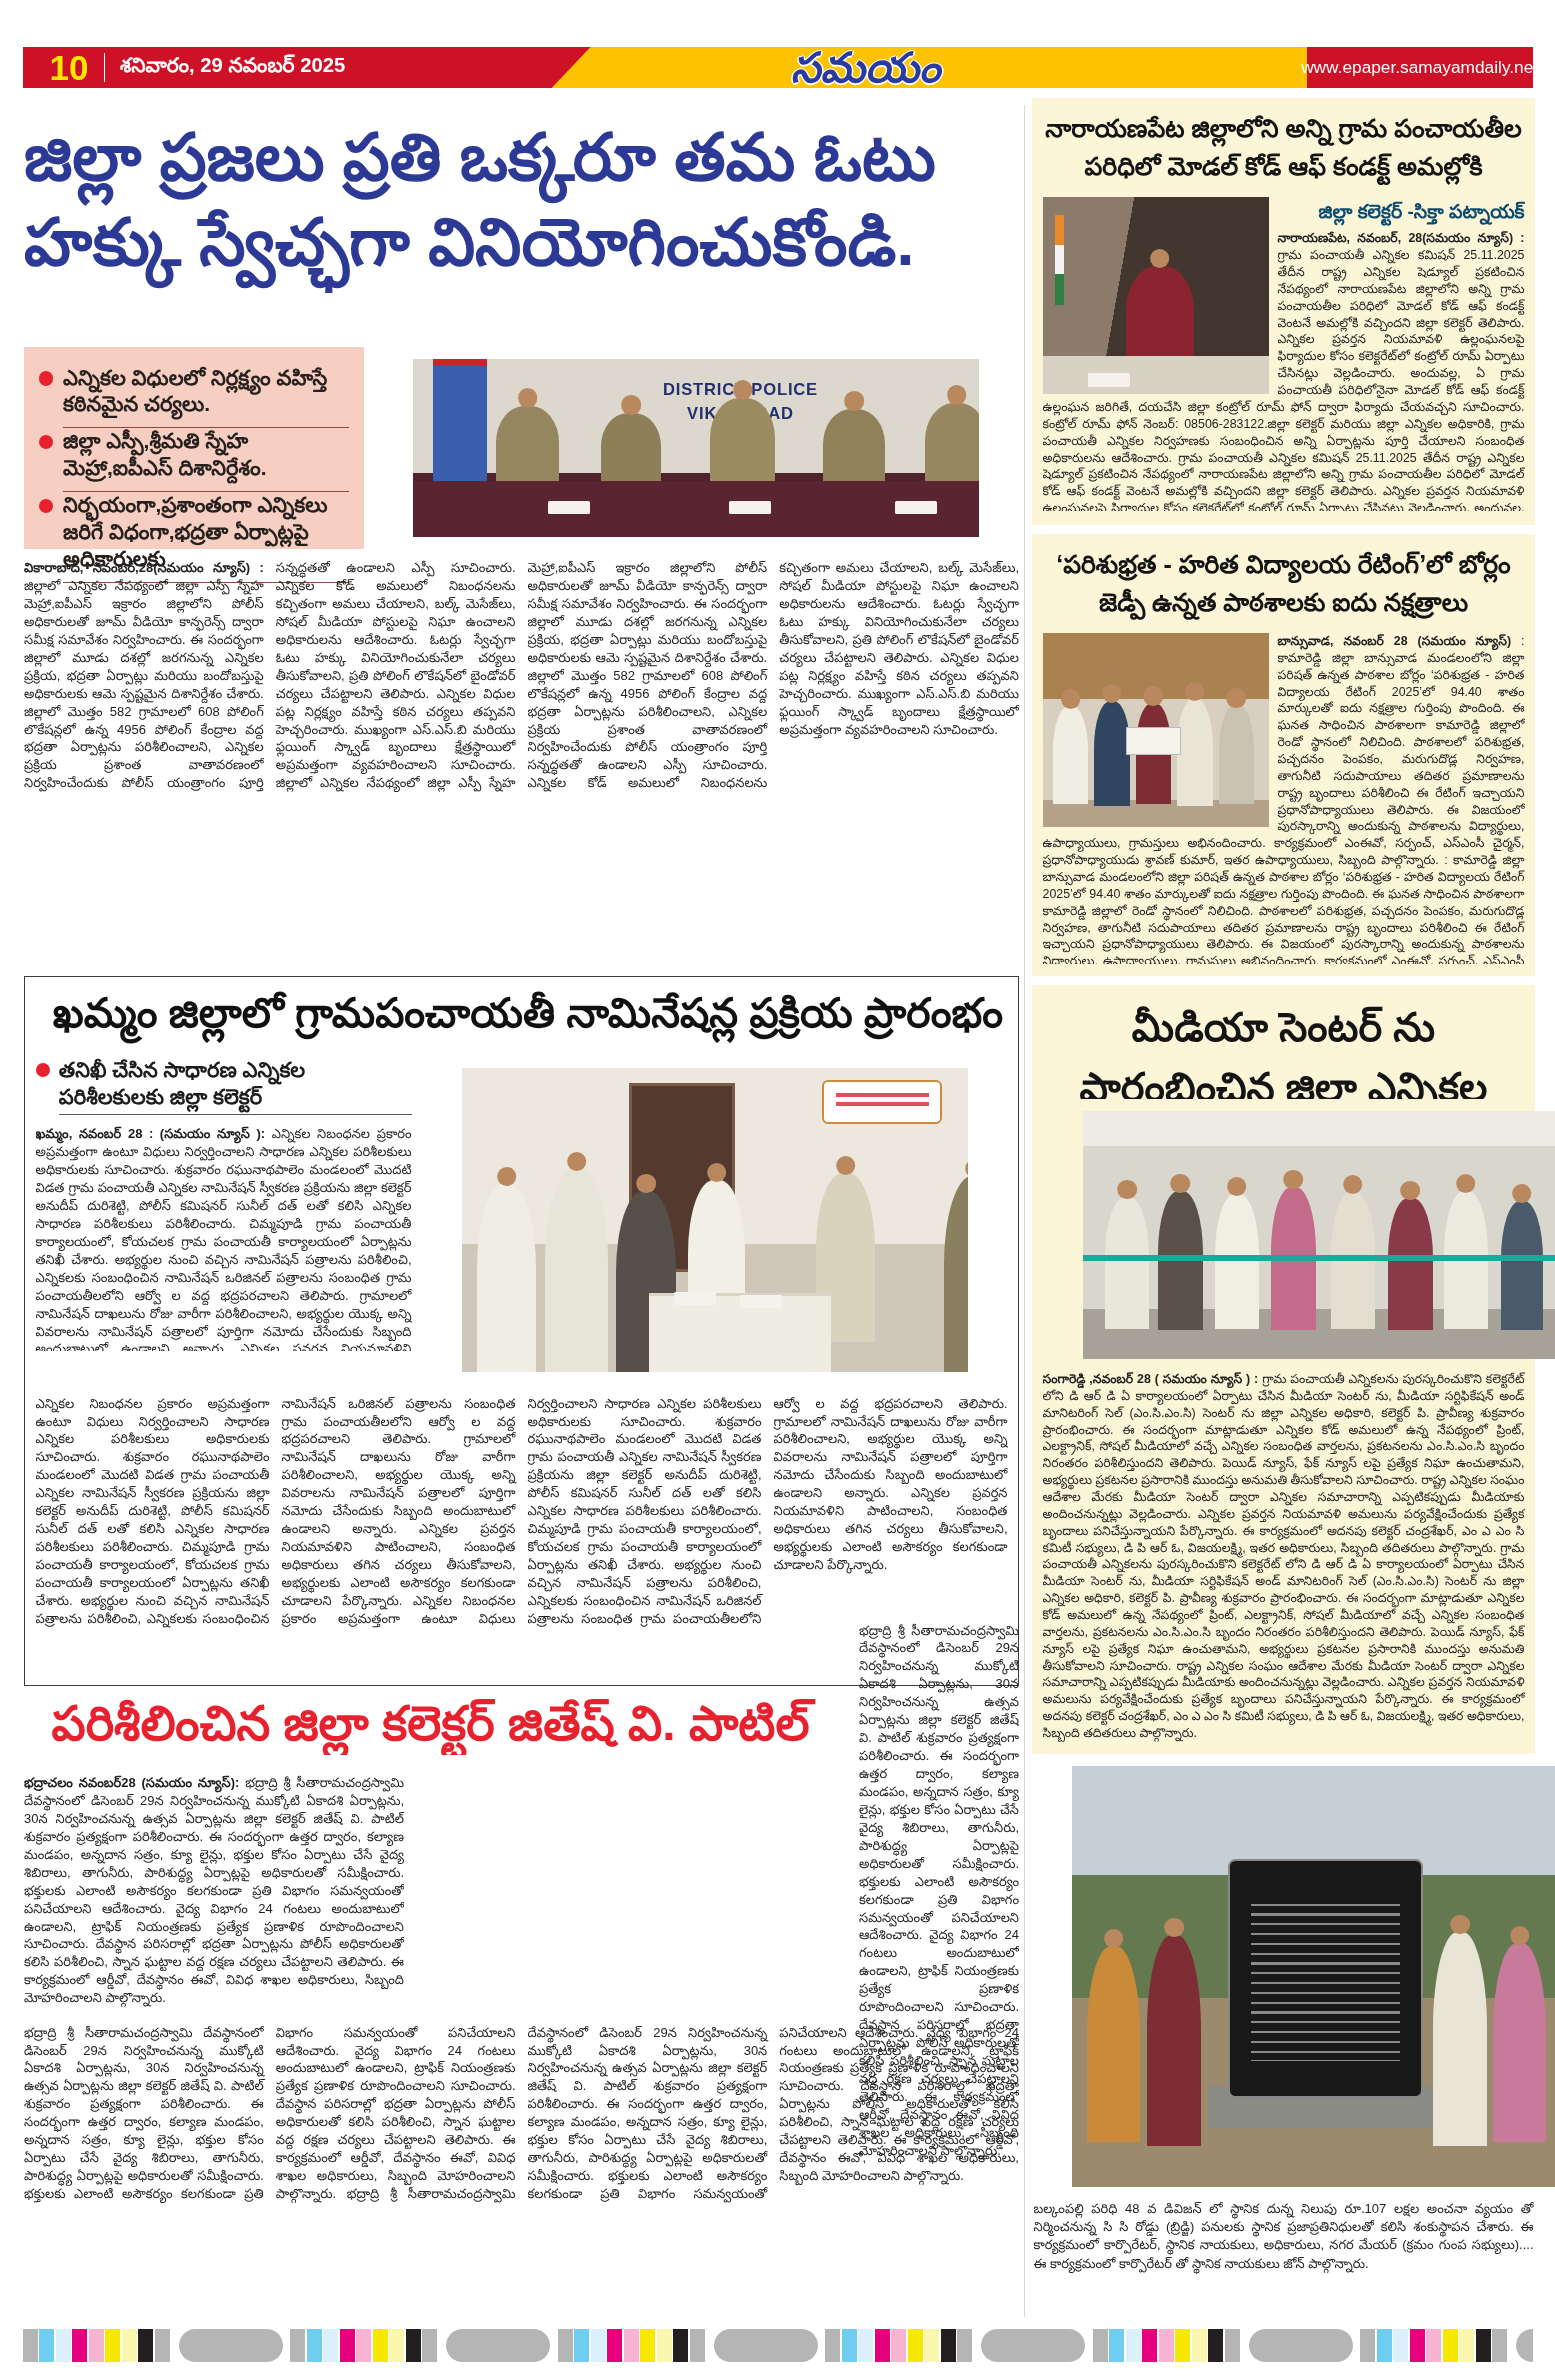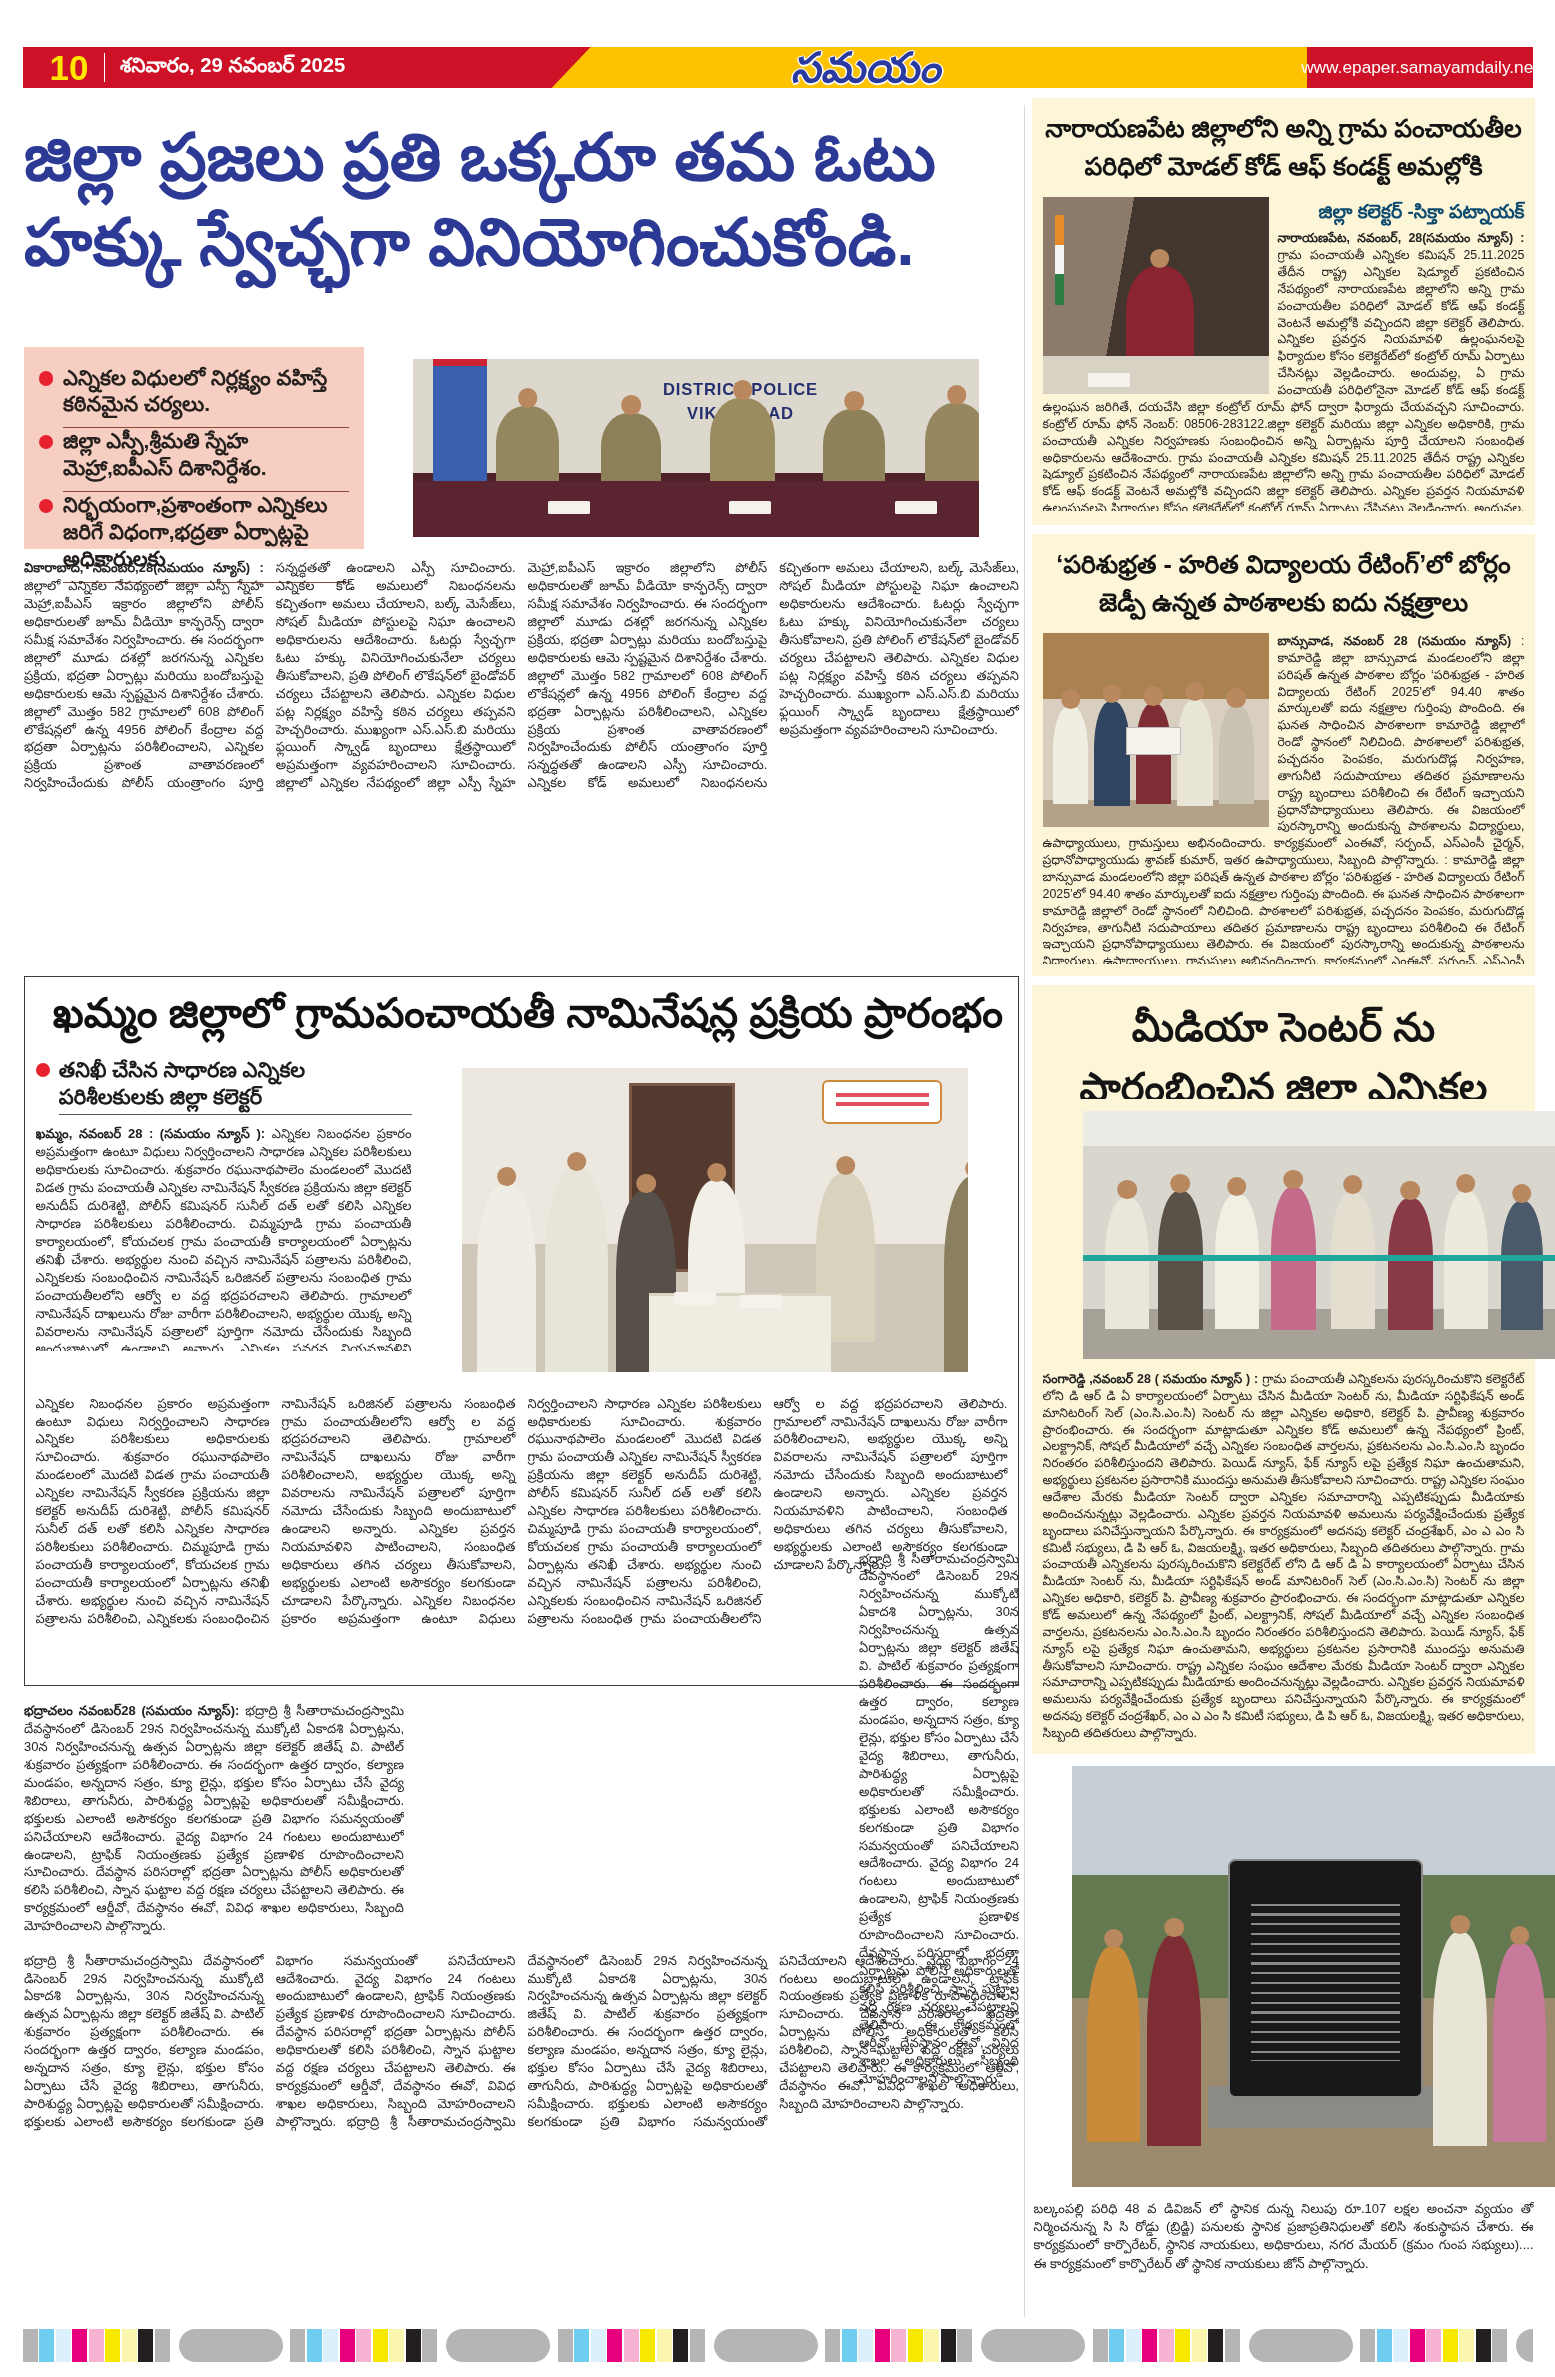--- a/index.html
+++ b/index.html
@@ -186,20 +186,21 @@
           <i class="paper" style="left:55%;bottom:21%;"></i>
         </figure>
       </div>
       <div class="body-cols cols4 kh-body">
         <span>ఎన్నికల నిబంధనల ప్రకారం అప్రమత్తంగా ఉంటూ విధులు నిర్వర్తించాలని సాధారణ ఎన్నికల పరిశీలకులు అధికారులకు సూచించారు. శుక్రవారం రఘునాథపాలెం మండలంలో మొదటి విడత గ్రామ పంచాయతీ ఎన్నికల నామినేషన్ స్వీకరణ ప్రక్రియను జిల్లా కలెక్టర్ అనుదీప్ దురిశెట్టి, పోలీస్ కమిషనర్ సునీల్ దత్ లతో కలిసి ఎన్నికల సాధారణ పరిశీలకులు పరిశీలించారు. చిమ్మపూడి గ్రామ పంచాయతీ కార్యాలయంలో, కోయచలక గ్రామ పంచాయతీ కార్యాలయంలో ఏర్పాట్లను తనిఖీ చేశారు. అభ్యర్థుల నుంచి వచ్చిన నామినేషన్ పత్రాలను పరిశీలించి, ఎన్నికలకు సంబంధించిన నామినేషన్ ఒరిజినల్ పత్రాలను సంబంధిత గ్రామ పంచాయతీలలోని ఆర్వో ల వద్ద భద్రపరచాలని తెలిపారు. గ్రామాలలో నామినేషన్ దాఖలును రోజు వారీగా పరిశీలించాలని, అభ్యర్థుల యొక్క అన్ని వివరాలను నామినేషన్ పత్రాలలో పూర్తిగా నమోదు చేసేందుకు సిబ్బంది అందుబాటులో ఉండాలని అన్నారు. ఎన్నికల ప్రవర్తన నియమావళిని పాటించాలని, సంబంధిత అధికారులు తగిన చర్యలు తీసుకోవాలని, అభ్యర్థులకు ఎలాంటి అసౌకర్యం కలగకుండా చూడాలని పేర్కొన్నారు. ఎన్నికల నిబంధనల ప్రకారం అప్రమత్తంగా ఉంటూ విధులు నిర్వర్తించాలని సాధారణ ఎన్నికల పరిశీలకులు అధికారులకు సూచించారు. శుక్రవారం రఘునాథపాలెం మండలంలో మొదటి విడత గ్రామ పంచాయతీ ఎన్నికల నామినేషన్ స్వీకరణ ప్రక్రియను జిల్లా కలెక్టర్ అనుదీప్ దురిశెట్టి, పోలీస్ కమిషనర్ సునీల్ దత్ లతో కలిసి ఎన్నికల సాధారణ పరిశీలకులు పరిశీలించారు. చిమ్మపూడి గ్రామ పంచాయతీ కార్యాలయంలో, కోయచలక గ్రామ పంచాయతీ కార్యాలయంలో ఏర్పాట్లను తనిఖీ చేశారు. అభ్యర్థుల నుంచి వచ్చిన నామినేషన్ పత్రాలను పరిశీలించి, ఎన్నికలకు సంబంధించిన నామినేషన్ ఒరిజినల్ పత్రాలను సంబంధిత గ్రామ పంచాయతీలలోని ఆర్వో ల వద్ద భద్రపరచాలని తెలిపారు. గ్రామాలలో నామినేషన్ దాఖలును రోజు వారీగా పరిశీలించాలని, అభ్యర్థుల యొక్క అన్ని వివరాలను నామినేషన్ పత్రాలలో పూర్తిగా నమోదు చేసేందుకు సిబ్బంది అందుబాటులో ఉండాలని అన్నారు. ఎన్నికల ప్రవర్తన నియమావళిని పాటించాలని, సంబంధిత అధికారులు తగిన చర్యలు తీసుకోవాలని, అభ్యర్థులకు ఎలాంటి అసౌకర్యం కలగకుండా చూడాలని పేర్కొన్నారు.</span>
       </div>
     </section>
 
     <section class="ek">
       <div class="ek-h">
+        <div class="l2">పరిశీలించిన జిల్లా కలెక్టర్ జితేష్ వి. పాటిల్</div>
       </div>
       <div class="ek-row">
         <div class="body-cols ek-col1">
           <span class="dateline">భద్రాచలం నవంబర్28 (సమయం న్యూస్):</span>
           <span>భద్రాద్రి శ్రీ సీతారామచంద్రస్వామి దేవస్థానంలో డిసెంబర్ 29న నిర్వహించనున్న ముక్కోటి ఏకాదశి ఏర్పాట్లను, 30న నిర్వహించనున్న ఉత్సవ ఏర్పాట్లను జిల్లా కలెక్టర్ జితేష్ వి. పాటిల్ శుక్రవారం ప్రత్యక్షంగా పరిశీలించారు. ఈ సందర్భంగా ఉత్తర ద్వారం, కల్యాణ మండపం, అన్నదాన సత్రం, క్యూ లైన్లు, భక్తుల కోసం ఏర్పాటు చేసే వైద్య శిబిరాలు, తాగునీరు, పారిశుద్ధ్య ఏర్పాట్లపై అధికారులతో సమీక్షించారు. భక్తులకు ఎలాంటి అసౌకర్యం కలగకుండా ప్రతి విభాగం సమన్వయంతో పనిచేయాలని ఆదేశించారు. వైద్య విభాగం 24 గంటలు అందుబాటులో ఉండాలని, ట్రాఫిక్ నియంత్రణకు ప్రత్యేక ప్రణాళిక రూపొందించాలని సూచించారు. దేవస్థాన పరిసరాల్లో భద్రతా ఏర్పాట్లను పోలీస్ అధికారులతో కలిసి పరిశీలించి, స్నాన ఘట్టాల వద్ద రక్షణ చర్యలు చేపట్టాలని తెలిపారు. ఈ కార్యక్రమంలో ఆర్డీవో, దేవస్థానం ఈవో, వివిధ శాఖల అధికారులు, సిబ్బంది మోహరించాలని పాల్గొన్నారు.</span>
         </div>
         <figure class="photo photo-ekadasi">
           <i class="fig" style="left:30px;bottom:15px;width:33px;height:90px;background:#f0eee4"></i>
           <i class="fig" style="left:75px;bottom:12px;width:35px;height:96px;background:#e6e2d4"></i>
           <i class="fig" style="left:124px;bottom:15px;width:33px;height:89px;background:#cfd8e6"></i>

